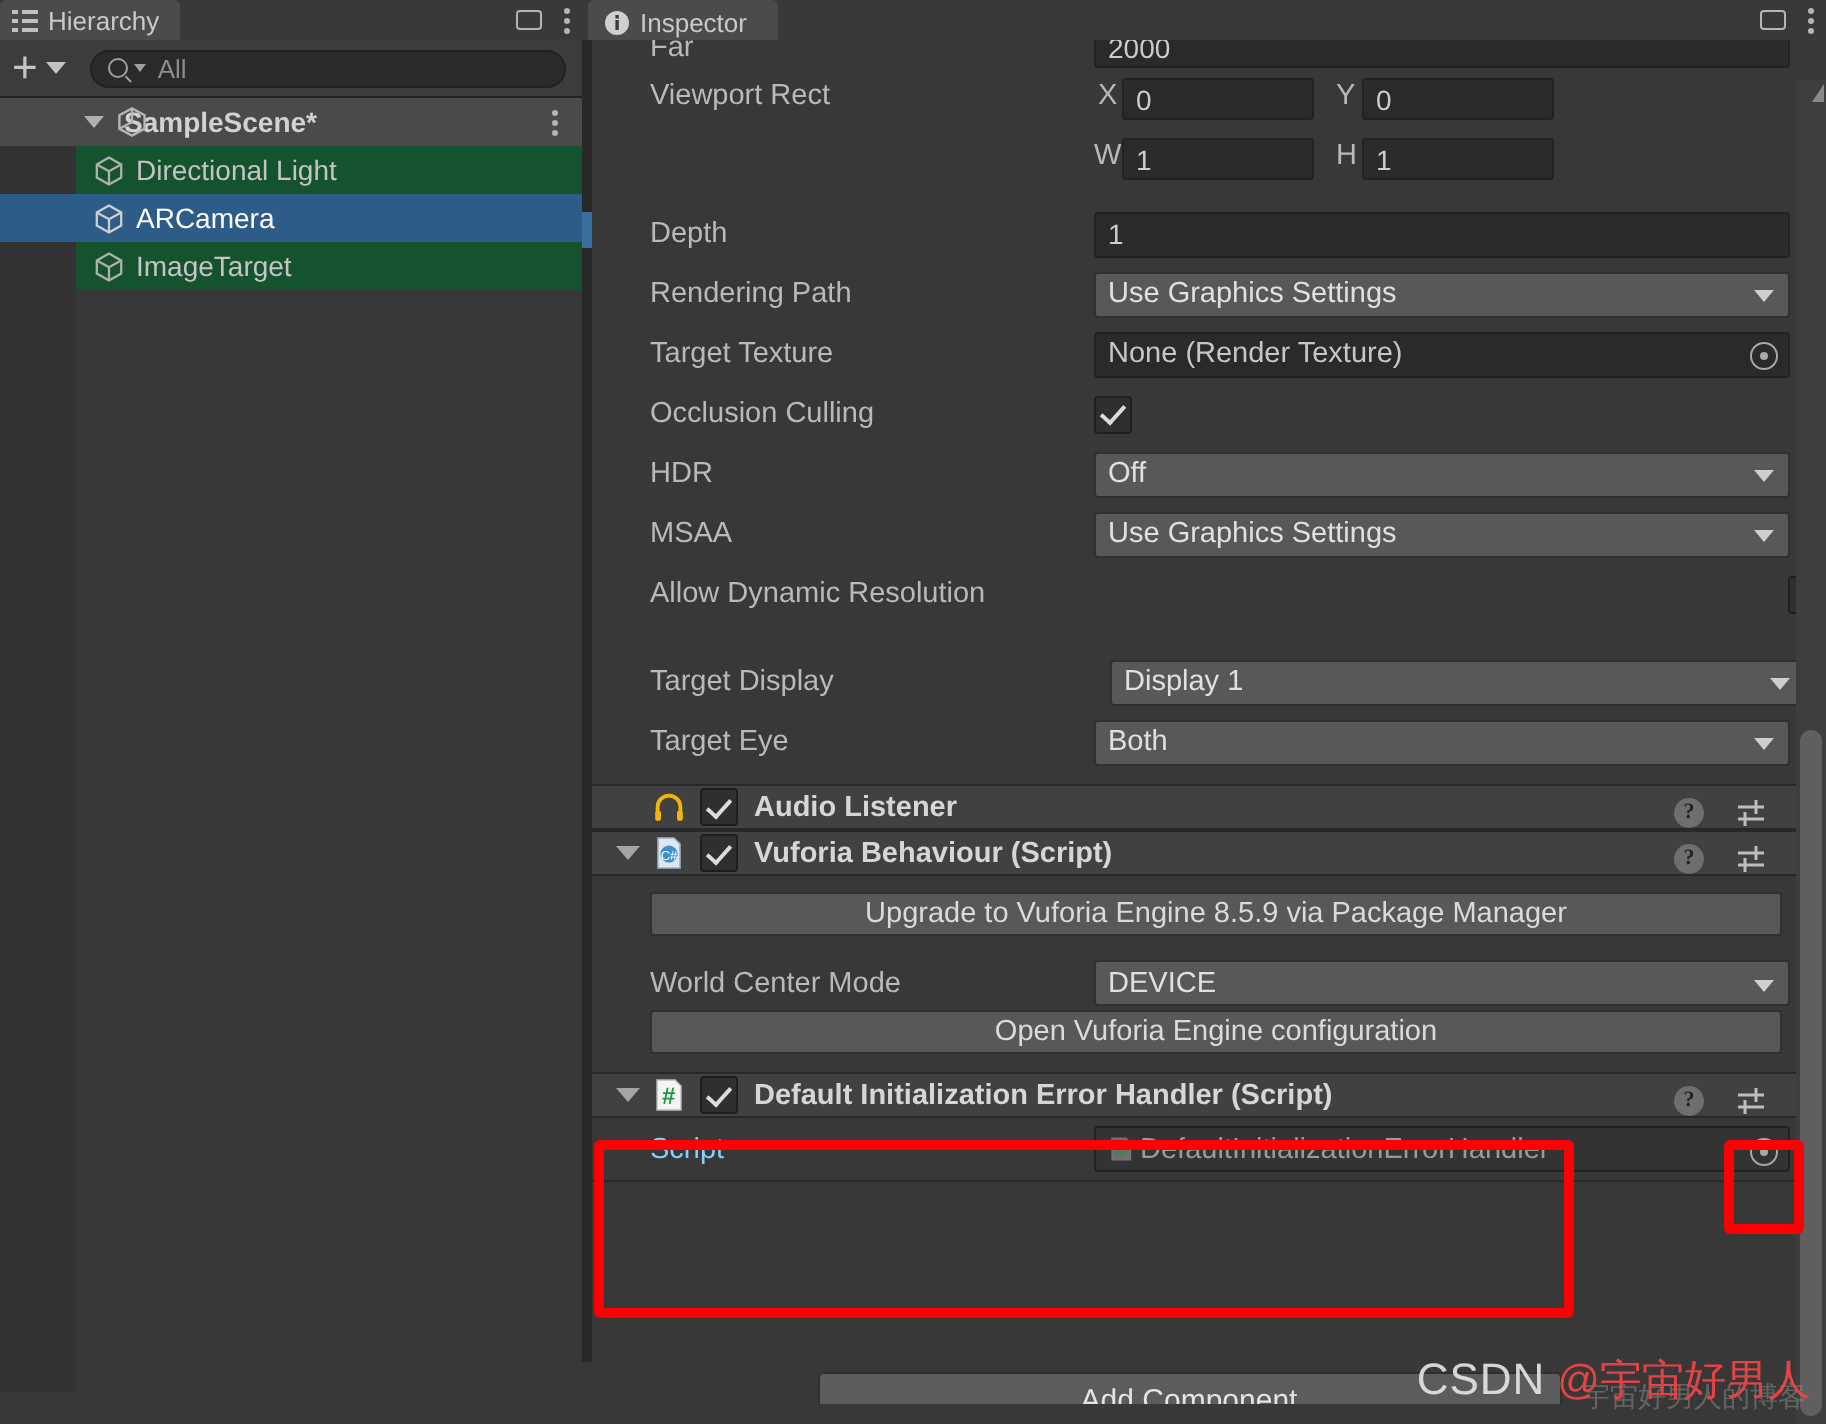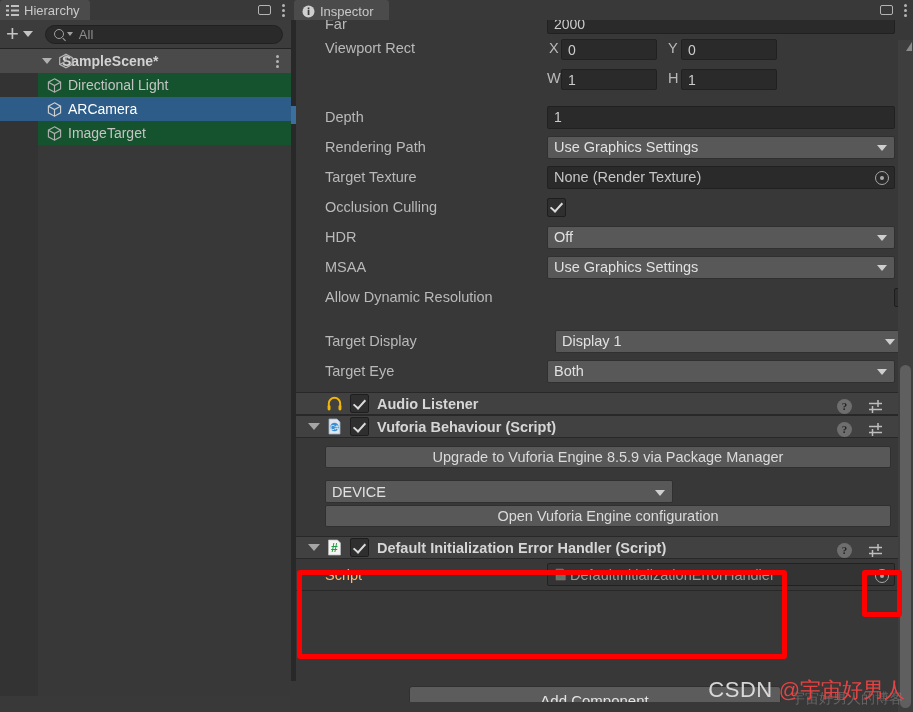--- a/index.html
+++ b/index.html
@@ -559,20 +559,21 @@
           </span>
         </div>
 
         <div style="height:8px;"></div>
         <div style="padding-left:29px; padding-right:22px;">
           <div class="wide-btn">Upgrade to Vuforia Engine 8.5.9 via Package Manager</div>
         </div>
 
         <div style="height:10px;"></div>
         <div class="row" style="height:27px;">
+          <span class="lbl">World Center Mode</span>
           <span class="dropdown" style="width:348px;height:23px;">
             <span>DEVICE</span>
             <span class="dd-arrow"></span>
           </span>
         </div>
 
         <div style="padding-left:29px; padding-right:22px;">
           <div class="wide-btn">Open Vuforia Engine configuration</div>
         </div>
 
@@ -600,21 +601,21 @@
             </span>
             <span class="kebab">
                 <i></i>
                 <i></i>
                 <i></i>
               </span>
           </span>
         </div>
 
         <div class="row" style="height:31px;">
-          <span class="lbl" style="color:#fdba74;">Script</span>
+          <span class="lbl" style="color:#7dd3fc;">Script</span>
           <span class="objfield" style="width:348px;height:23px;background:#333333;color:#9a9a9a;">
             <span style="display:inline-flex;align-items:center;margin-right:3px;">
               <svg width="13" height="13" viewBox="0 0 13 13">
                 <path d="M2 1 h7 l2.3 2.3 v8.7 h-9.3 z" fill="#6e6e6e" stroke="#777" stroke-width="0.6"></path>
                 <text x="6.3" y="10" font-size="9" fill="#2f8d45" text-anchor="middle" font-family="Liberation Sans, sans-serif" font-weight="bold">#</text>
               </svg>
             </span>
             <span>DefaultInitializationErrorHandler</span>
             <span class="picker"></span>
           </span>

